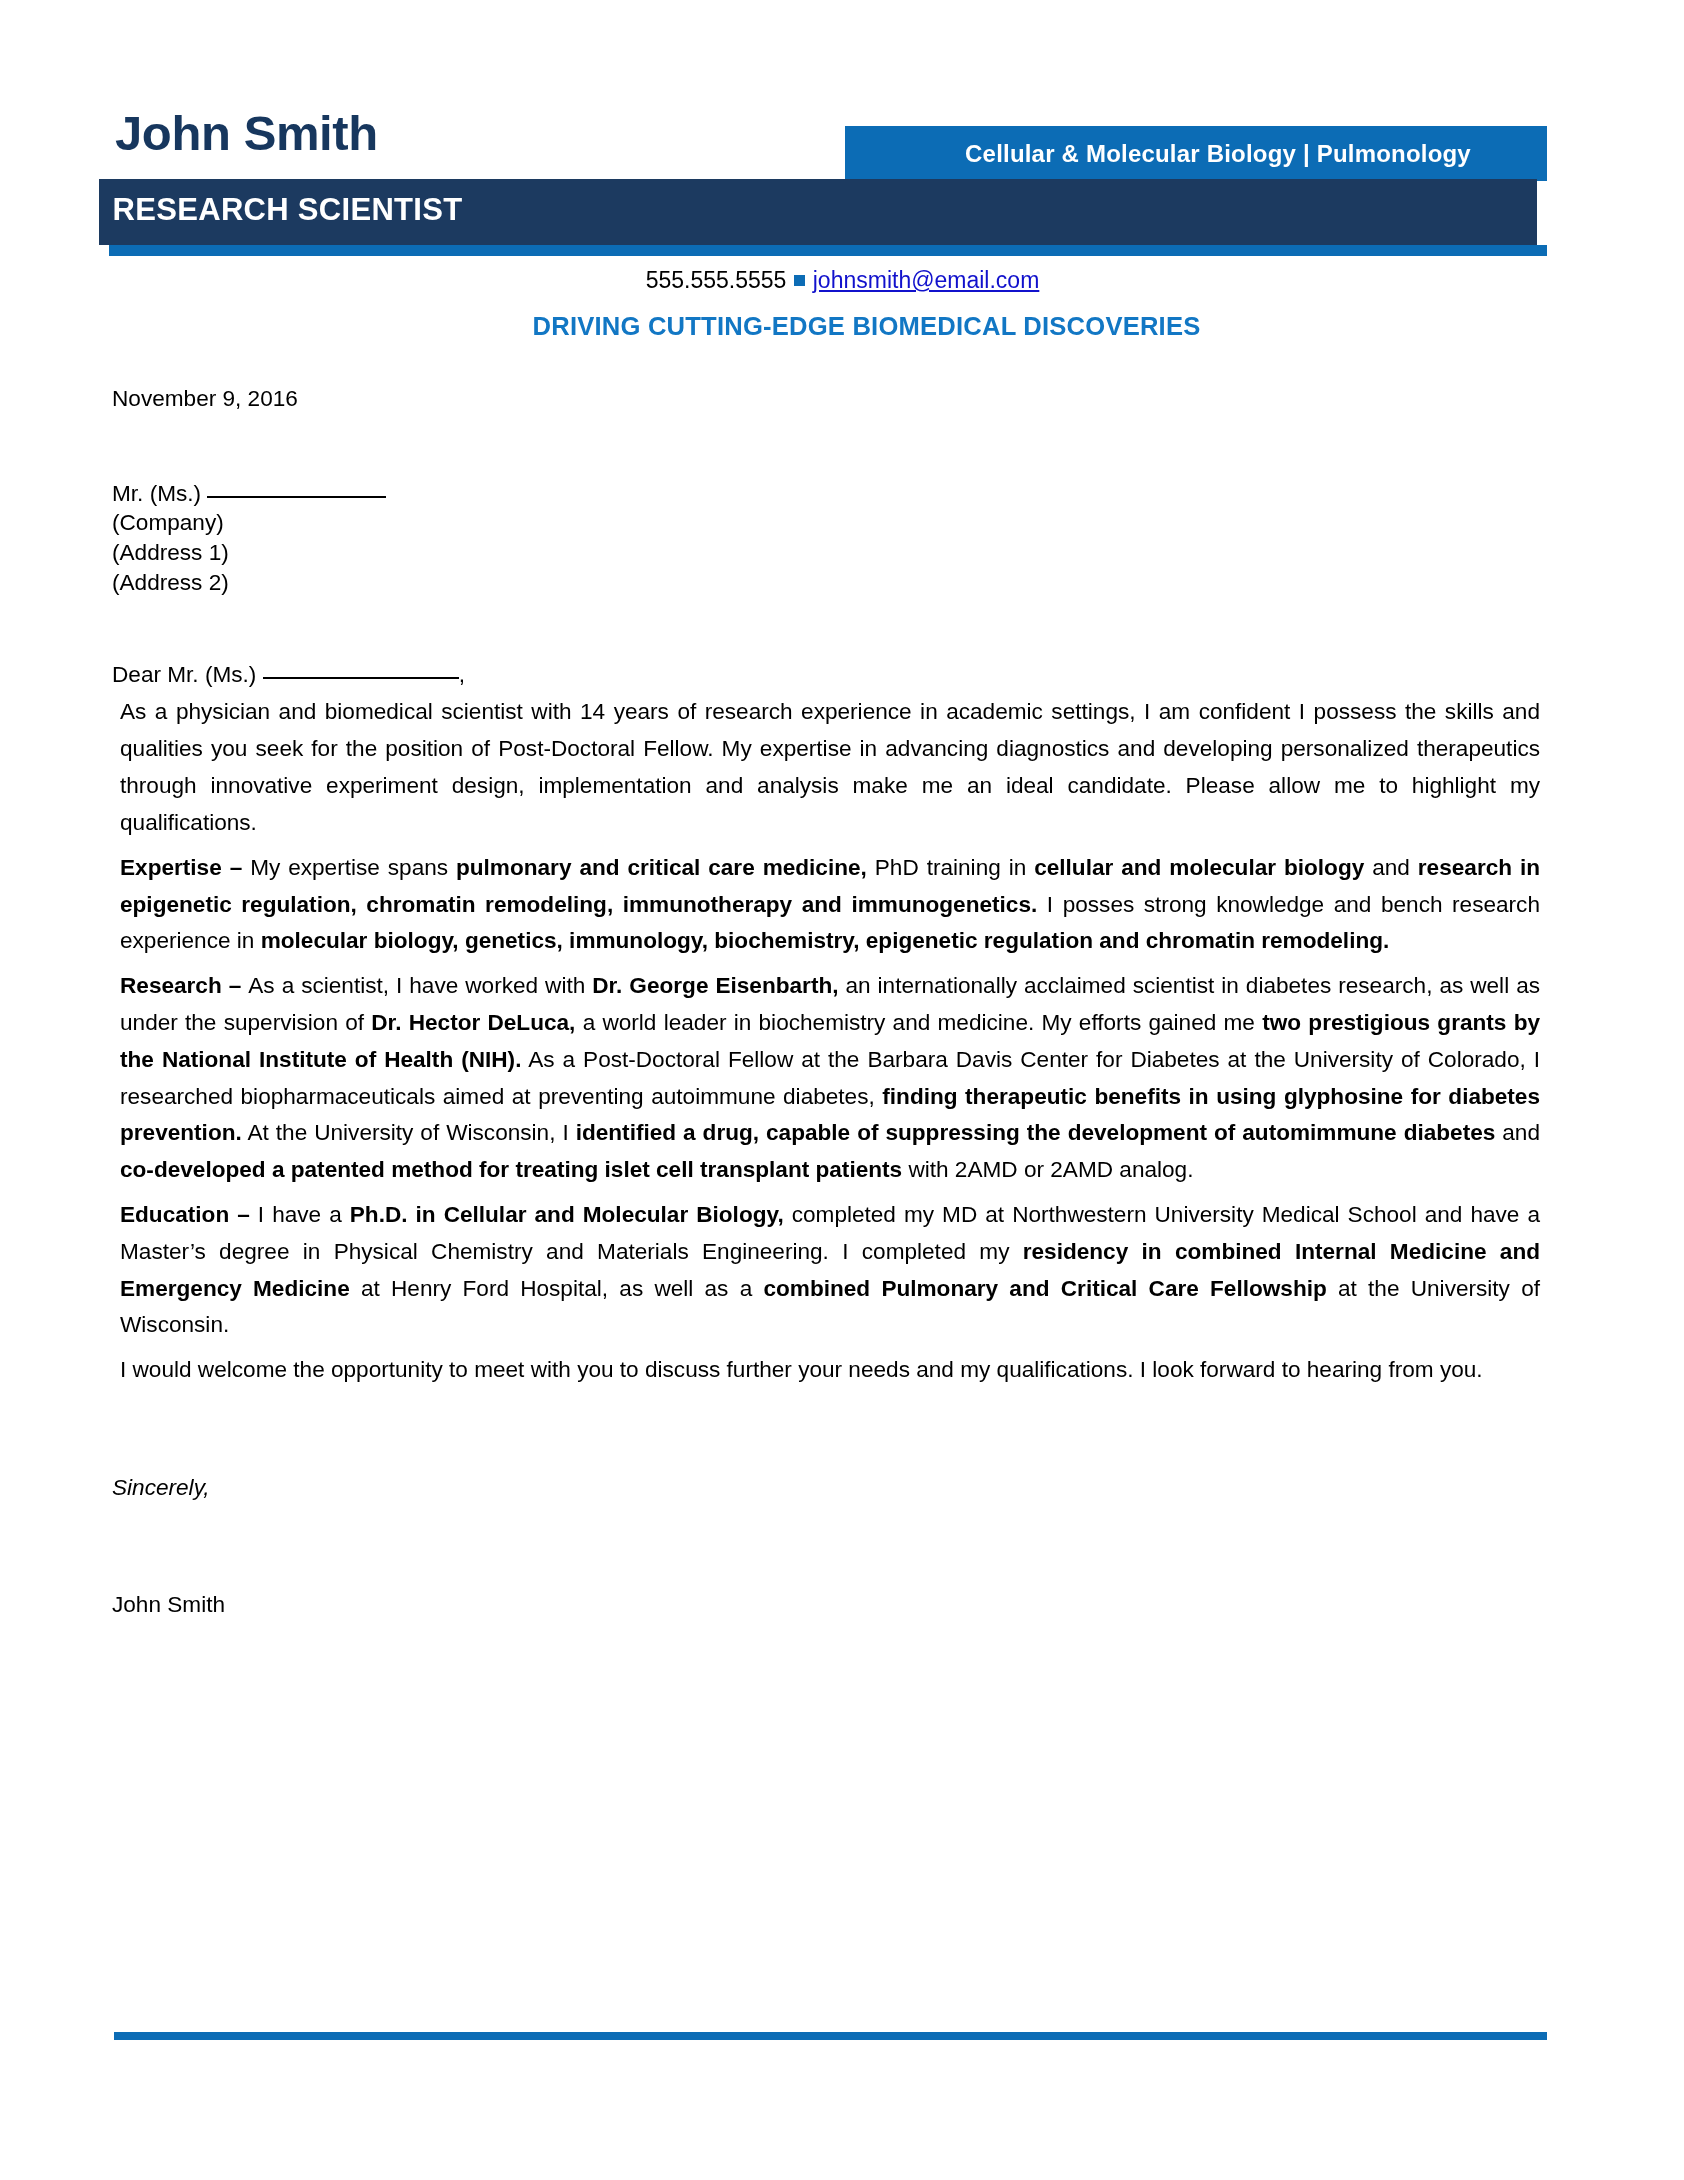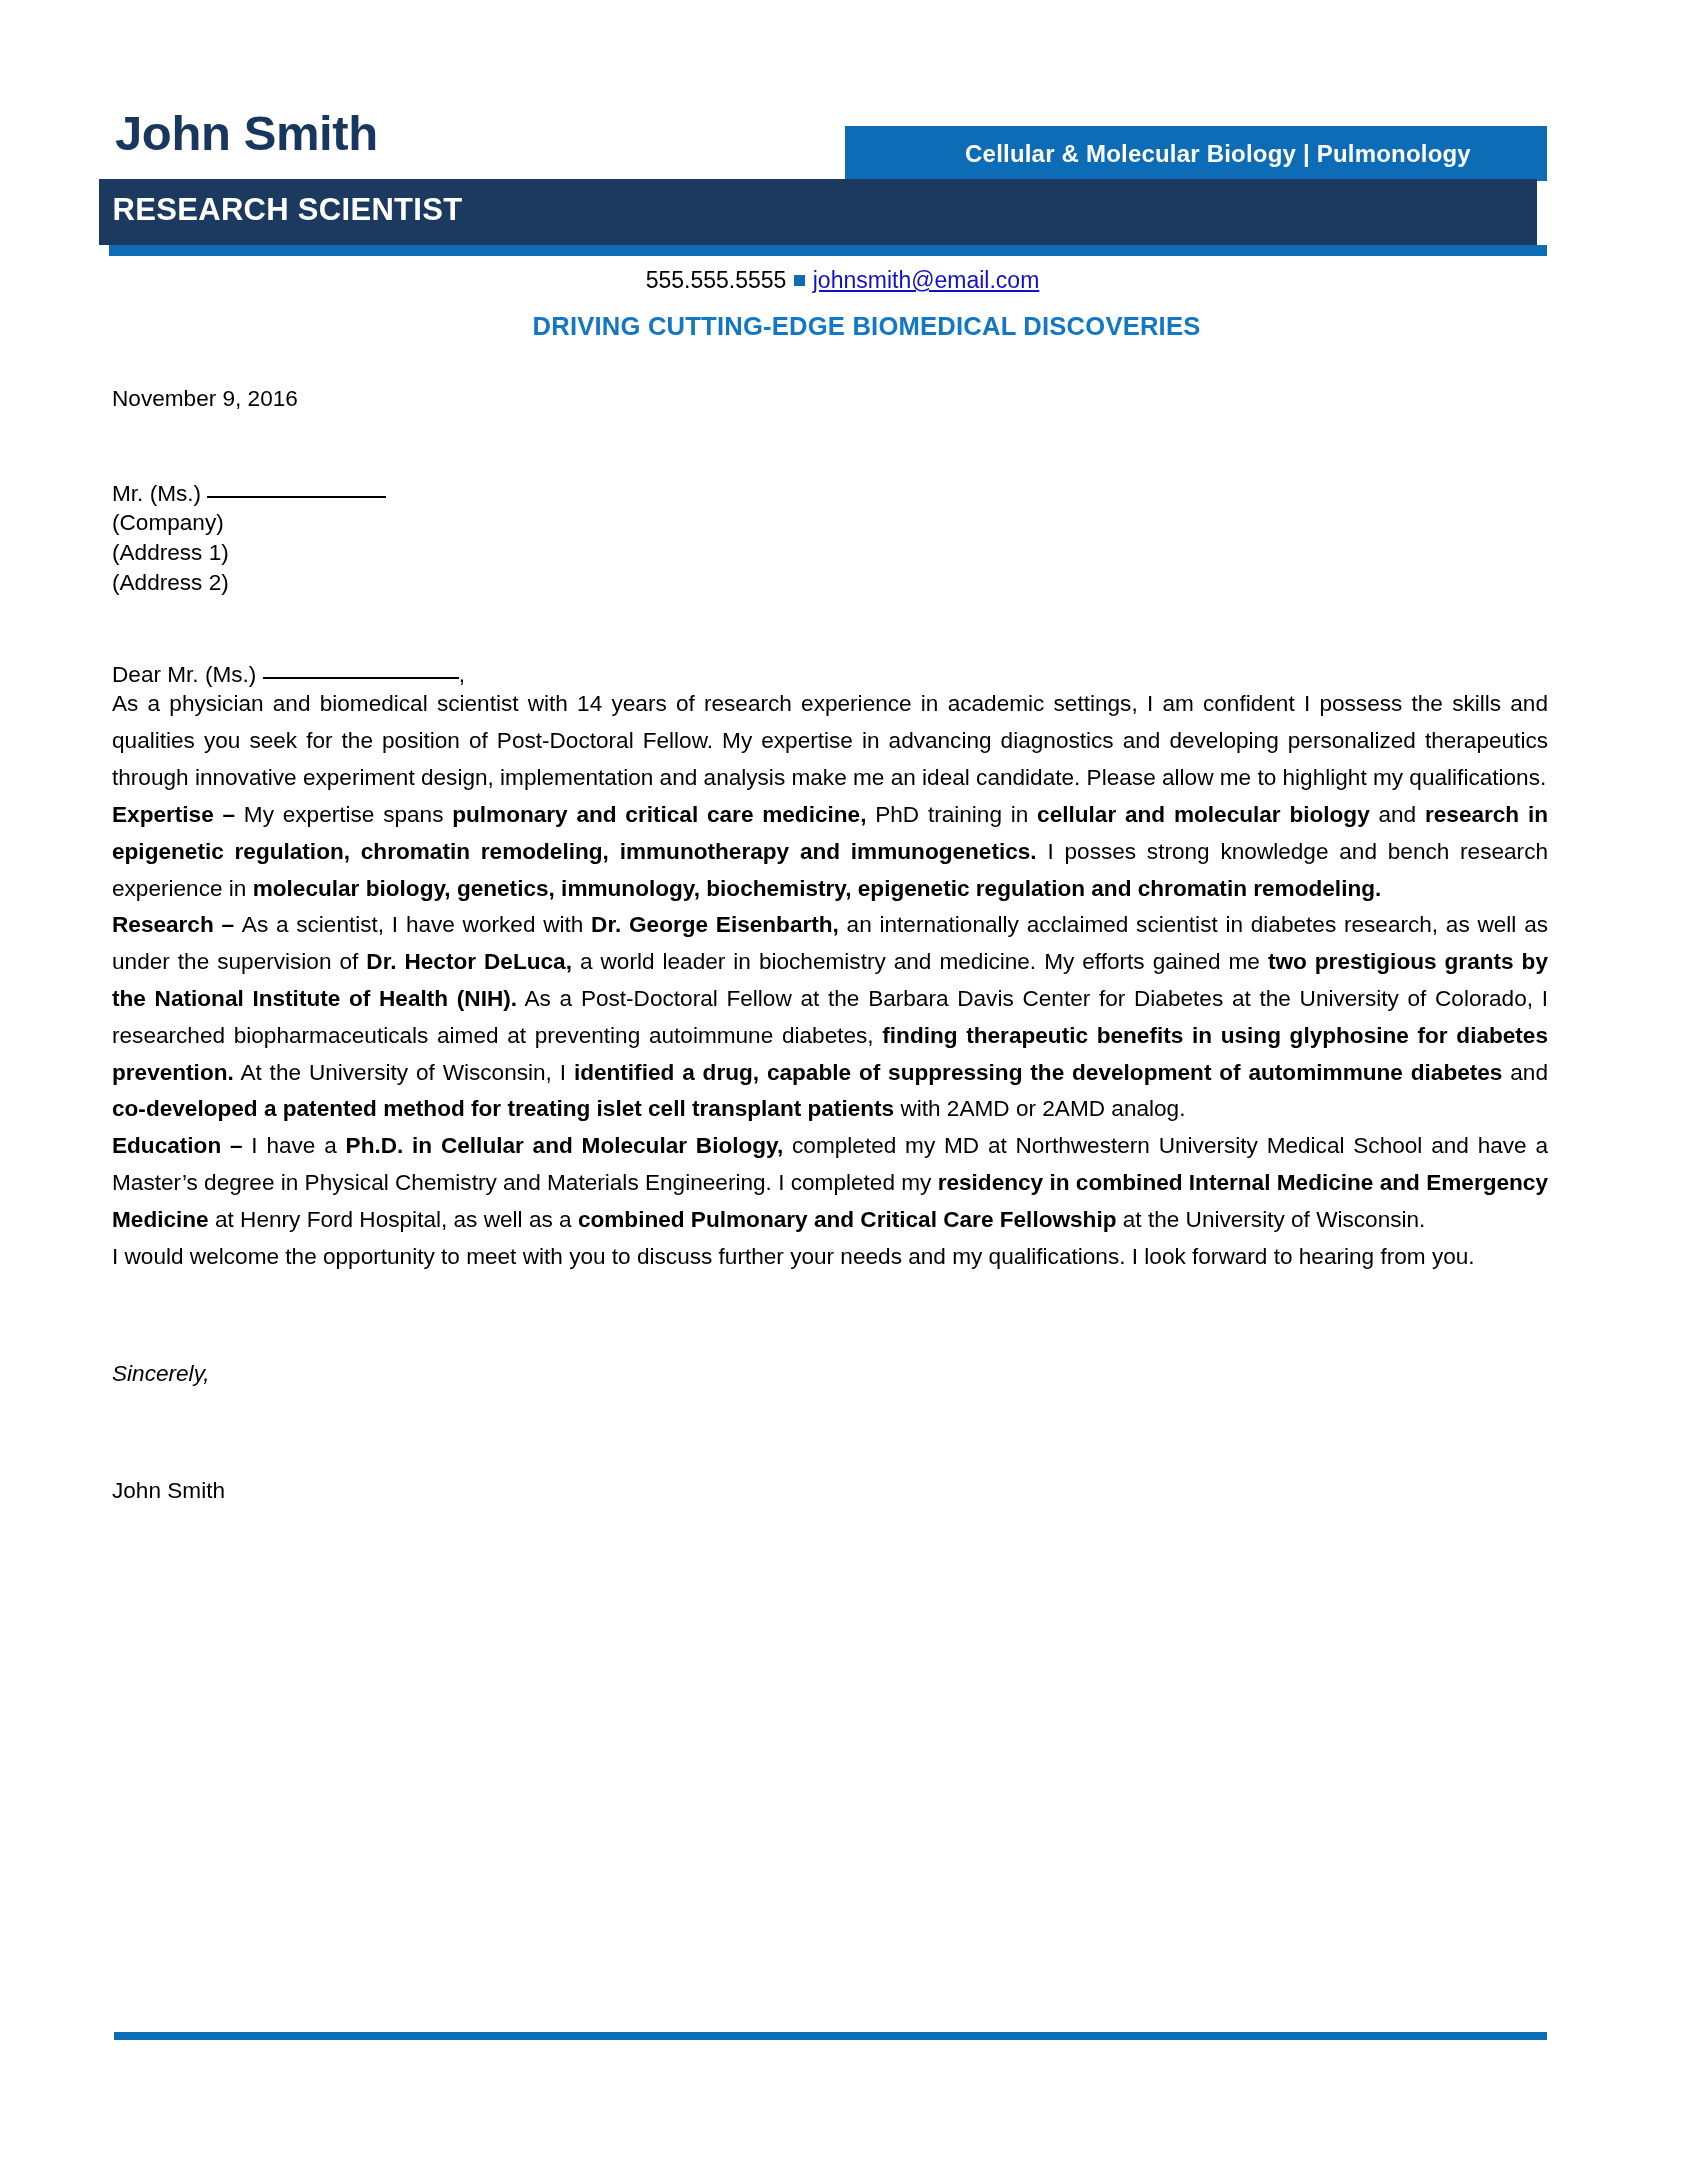--- a/index.html
+++ b/index.html
@@ -151,21 +151,21 @@
   .rule-long { width: 179px; }
   .rule-salutation { width: 196px; }
 
   .salutation {
     margin-top: 66px;
     font-size: 22.6px;
     white-space: nowrap;
   }
 
   p.body-para {
-    margin: 0;
+    margin: 8px;
     padding: 0;
     text-align: justify;
     font-size: 22.6px;
     line-height: 1.63;
   }
   .para-gap-lg { margin-top: 85px; }
   .para-gap { margin-top: 32px; }
 
   .section-label {
     font-weight: bold;

